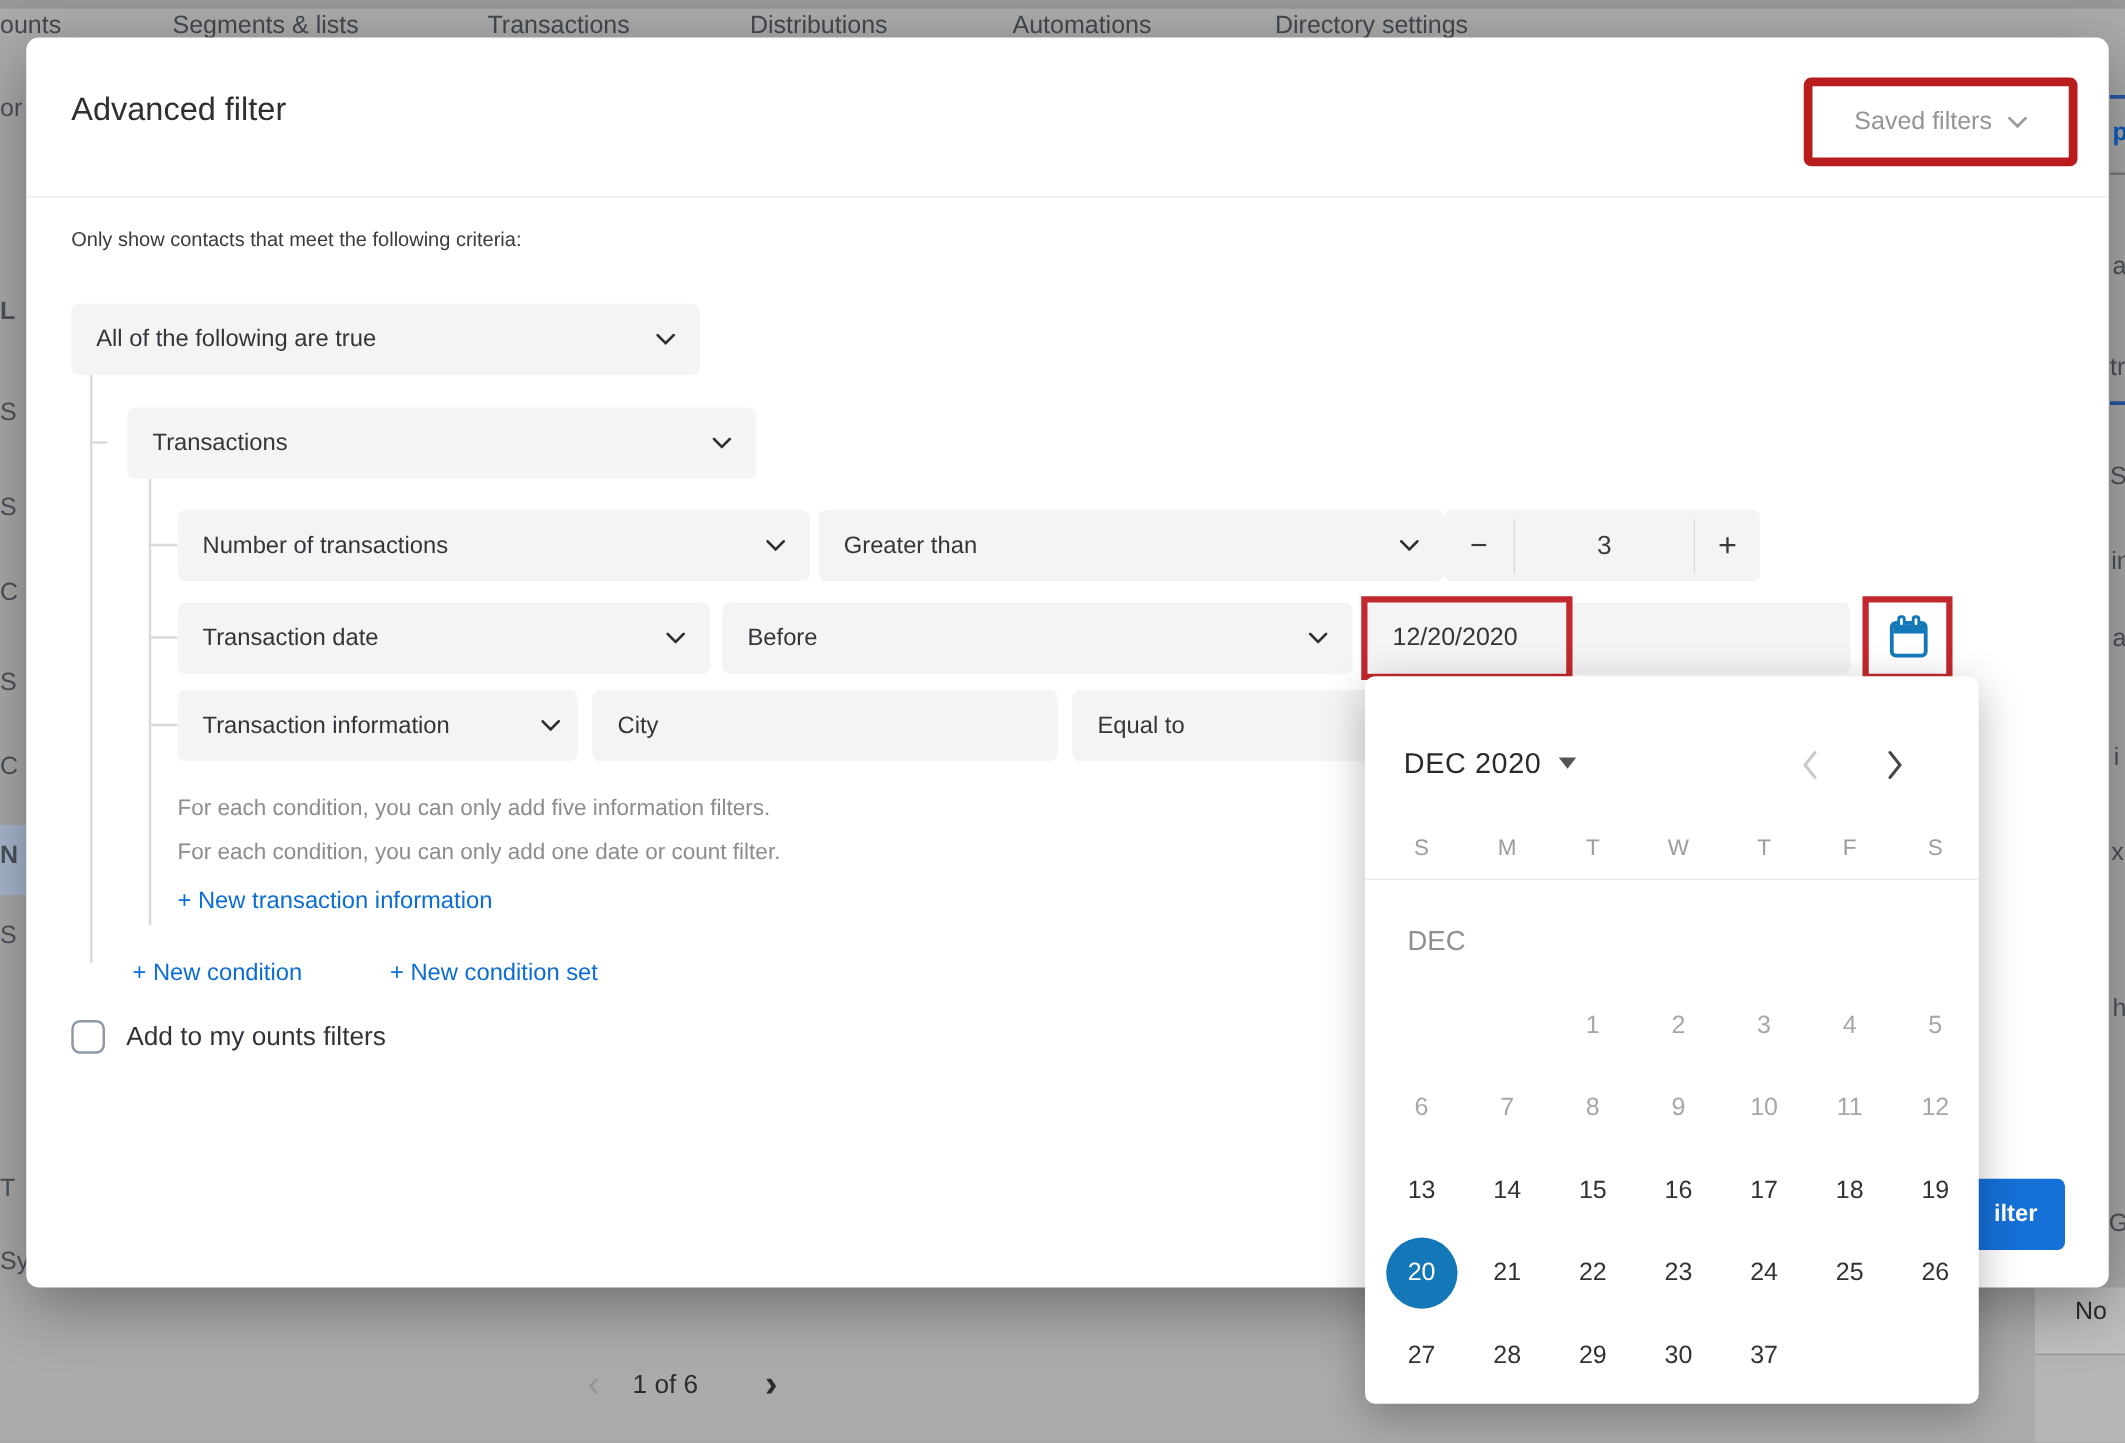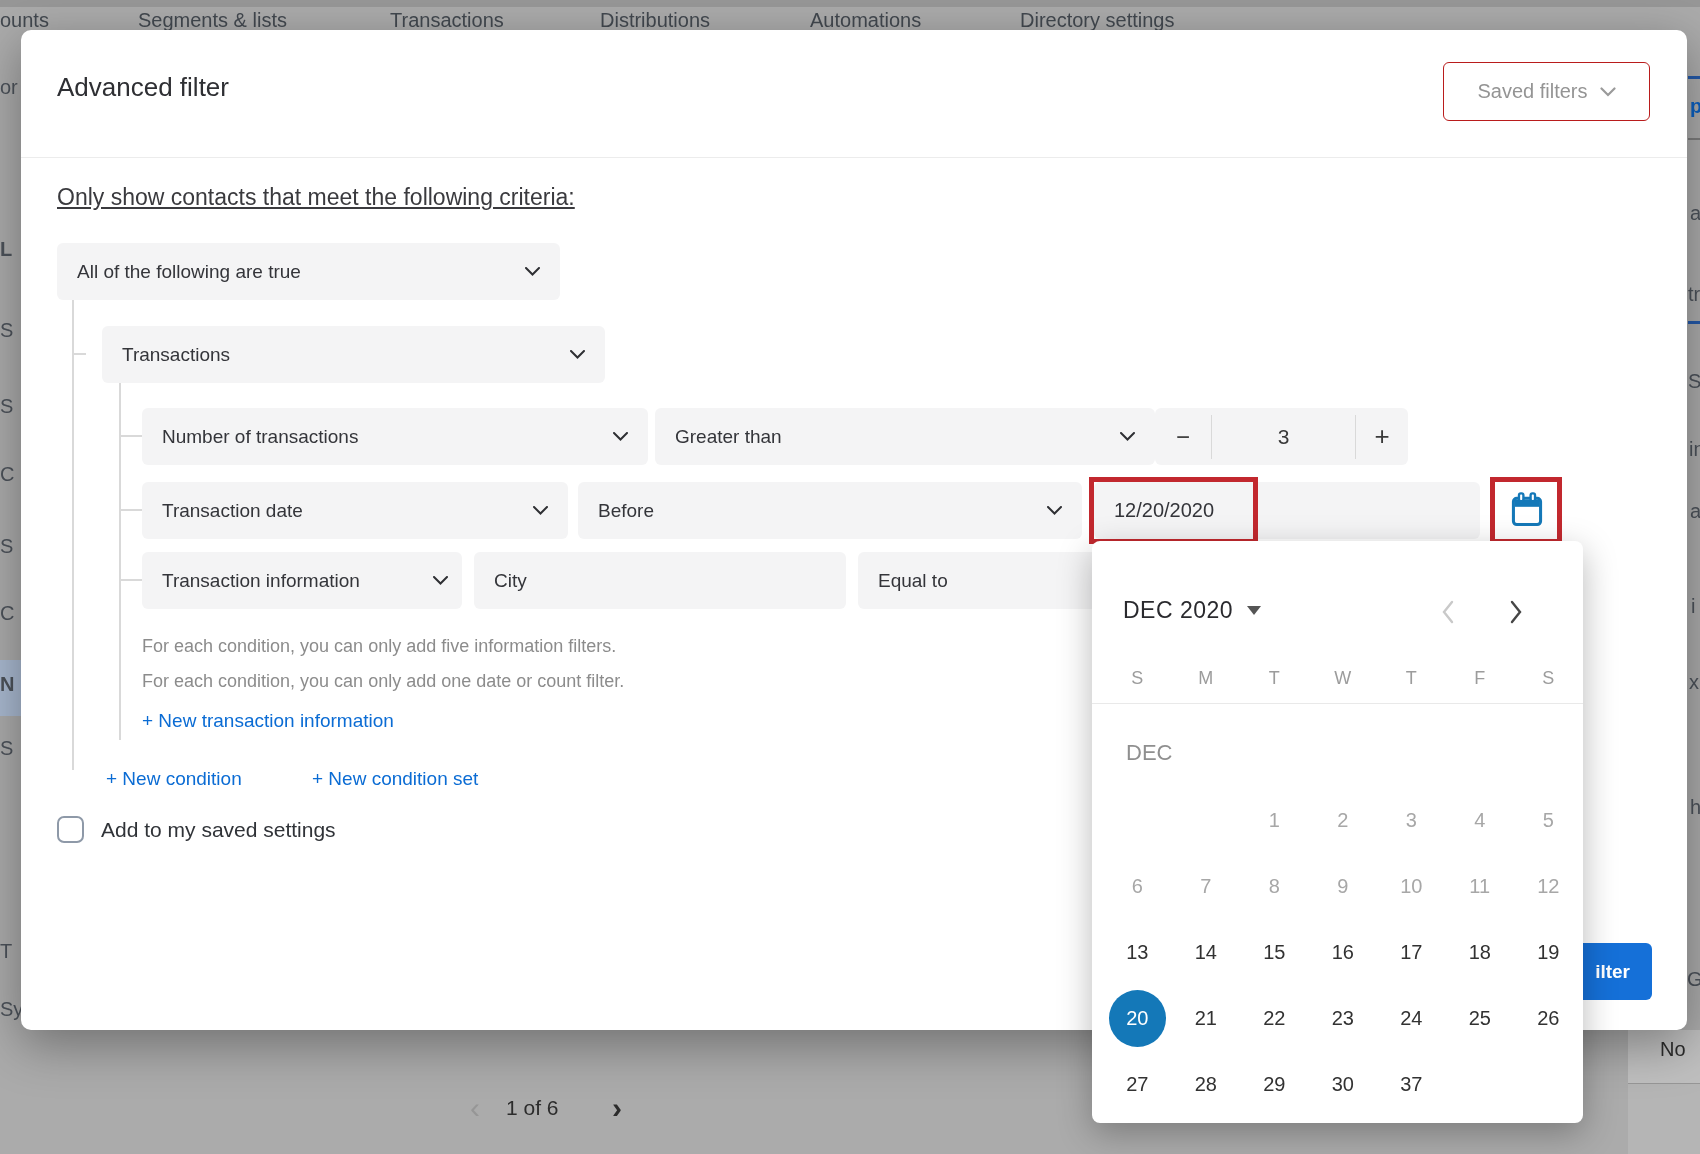--- a/index.html
+++ b/index.html
@@ -17,24 +17,24 @@
   .sel-row-hl{left:0;top:660px;width:21px;height:56px;background:#a9b9d0;}
   .pag{font-size:21px;color:#2c2c2c;}
   .pag-chev{font-size:30px;line-height:20px;}
   .br-panel{left:1628px;top:1030px;width:72px;height:53px;background:#bfbfbf;}
   .br-panel2{left:1628px;top:1083px;width:72px;height:71px;background:#b5b5b5;border-top:1px solid #979797;}
   
   .modal{left:21px;top:30px;width:1666px;height:1000px;background:#fff;border-radius:10px;
          box-shadow:0 14px 50px rgba(0,0,0,.35);}
   .m-title{font-size:26px;color:#2e2f33;font-weight:500;}
   .btn-ghost{display:flex;align-items:center;justify-content:center;gap:12px;
-             border:1px solid #b91c1c;border-radius:6px;background:#fff;
+             border:7px solid #b91c1c;border-radius:6px;background:#fff;
              font-size:20px;color:#949494;}
   .divider{height:1px;background:#ececec;}
-  .criteria{font-size:23px;color:#3a3a3e;text-decoration:underline;}
+  .criteria{font-size:16px;color:#3a3a3e;}
   .sel{background:#f4f4f5;border-radius:6px;display:flex;align-items:center;
        padding:0 20px;font-size:19px;color:#34353a;box-sizing:border-box;}
   .sel .chev{margin-left:auto;color:#2e2f33;display:flex;}
   .tree{background:#d9d9d9;}
   .stepper{background:#f4f4f5;border-radius:6px;display:flex;align-items:center;
            font-size:24px;color:#3a3a3a;}
   .step-seg{flex:0 0 auto;display:flex;align-items:center;justify-content:center;height:100%;}
   .step-div{width:1px;height:44px;background:#d9d9d9;}
   .note{font-size:18px;color:#8c8c8c;}
   .link{font-size:19px;color:#0b6cd4;white-space:nowrap;}
@@ -225,21 +225,21 @@
     <span>Equal to</span>
   </div>
 
   <span class="abs note" style="left:142px;top:636px">For each condition, you can only add five information filters.</span>
   <span class="abs note" style="left:142px;top:671px">For each condition, you can only add one date or count filter.</span>
   <span class="abs link" style="left:142px;top:710px">+ New transaction information</span>
   <span class="abs link" style="left:106px;top:768px">+ New condition</span>
   <span class="abs link" style="left:312px;top:768px">+ New condition set</span>
 
   <div class="abs checkbox" style="left:57px;top:816px"></div>
-  <span class="abs cb-label" style="left:101px;top:818px">Add to my saved settings</span>
+  <span class="abs cb-label" style="left:101px;top:818px">Add to my ounts filters</span>
 
   <div class="abs apply-btn" style="left:1478px;top:943px;width:174px;height:57px">
     <span>ilter</span>
   </div>
 
   <div class="abs popup"></div>
 
   <div class="abs cal-header" style="left:1123px;top:597px;z-index:31">
     <span>DEC 2020</span>
     <span class="caret-down"></span>

